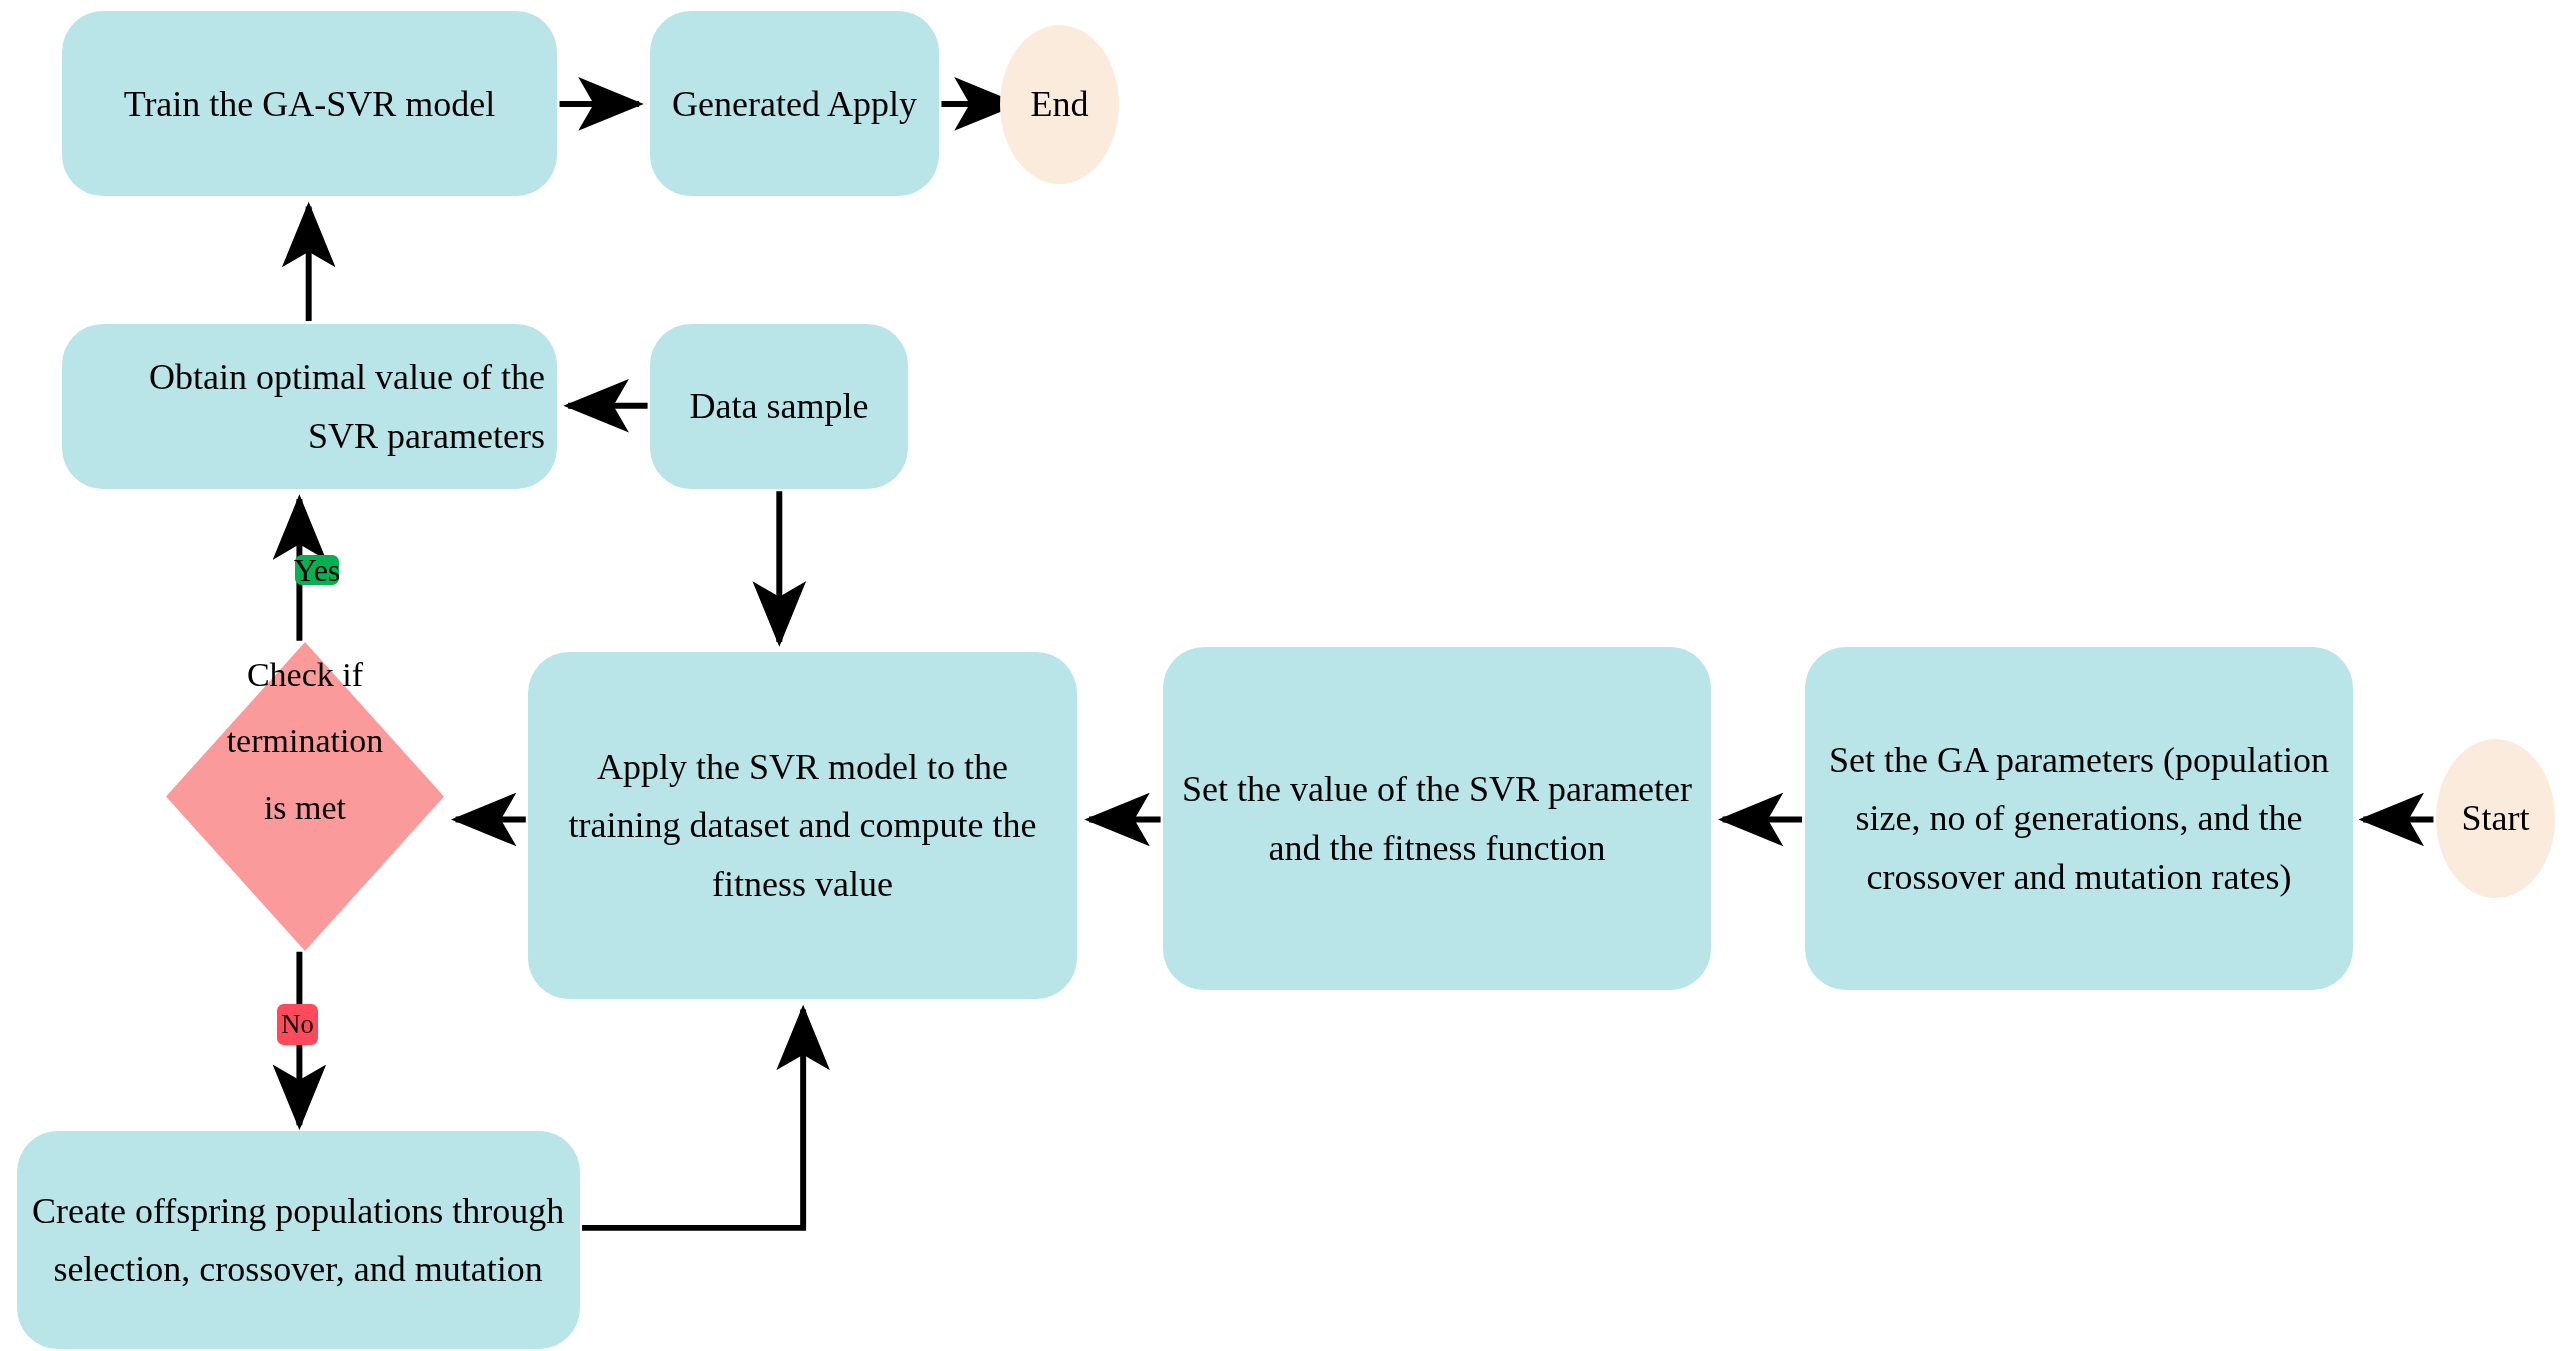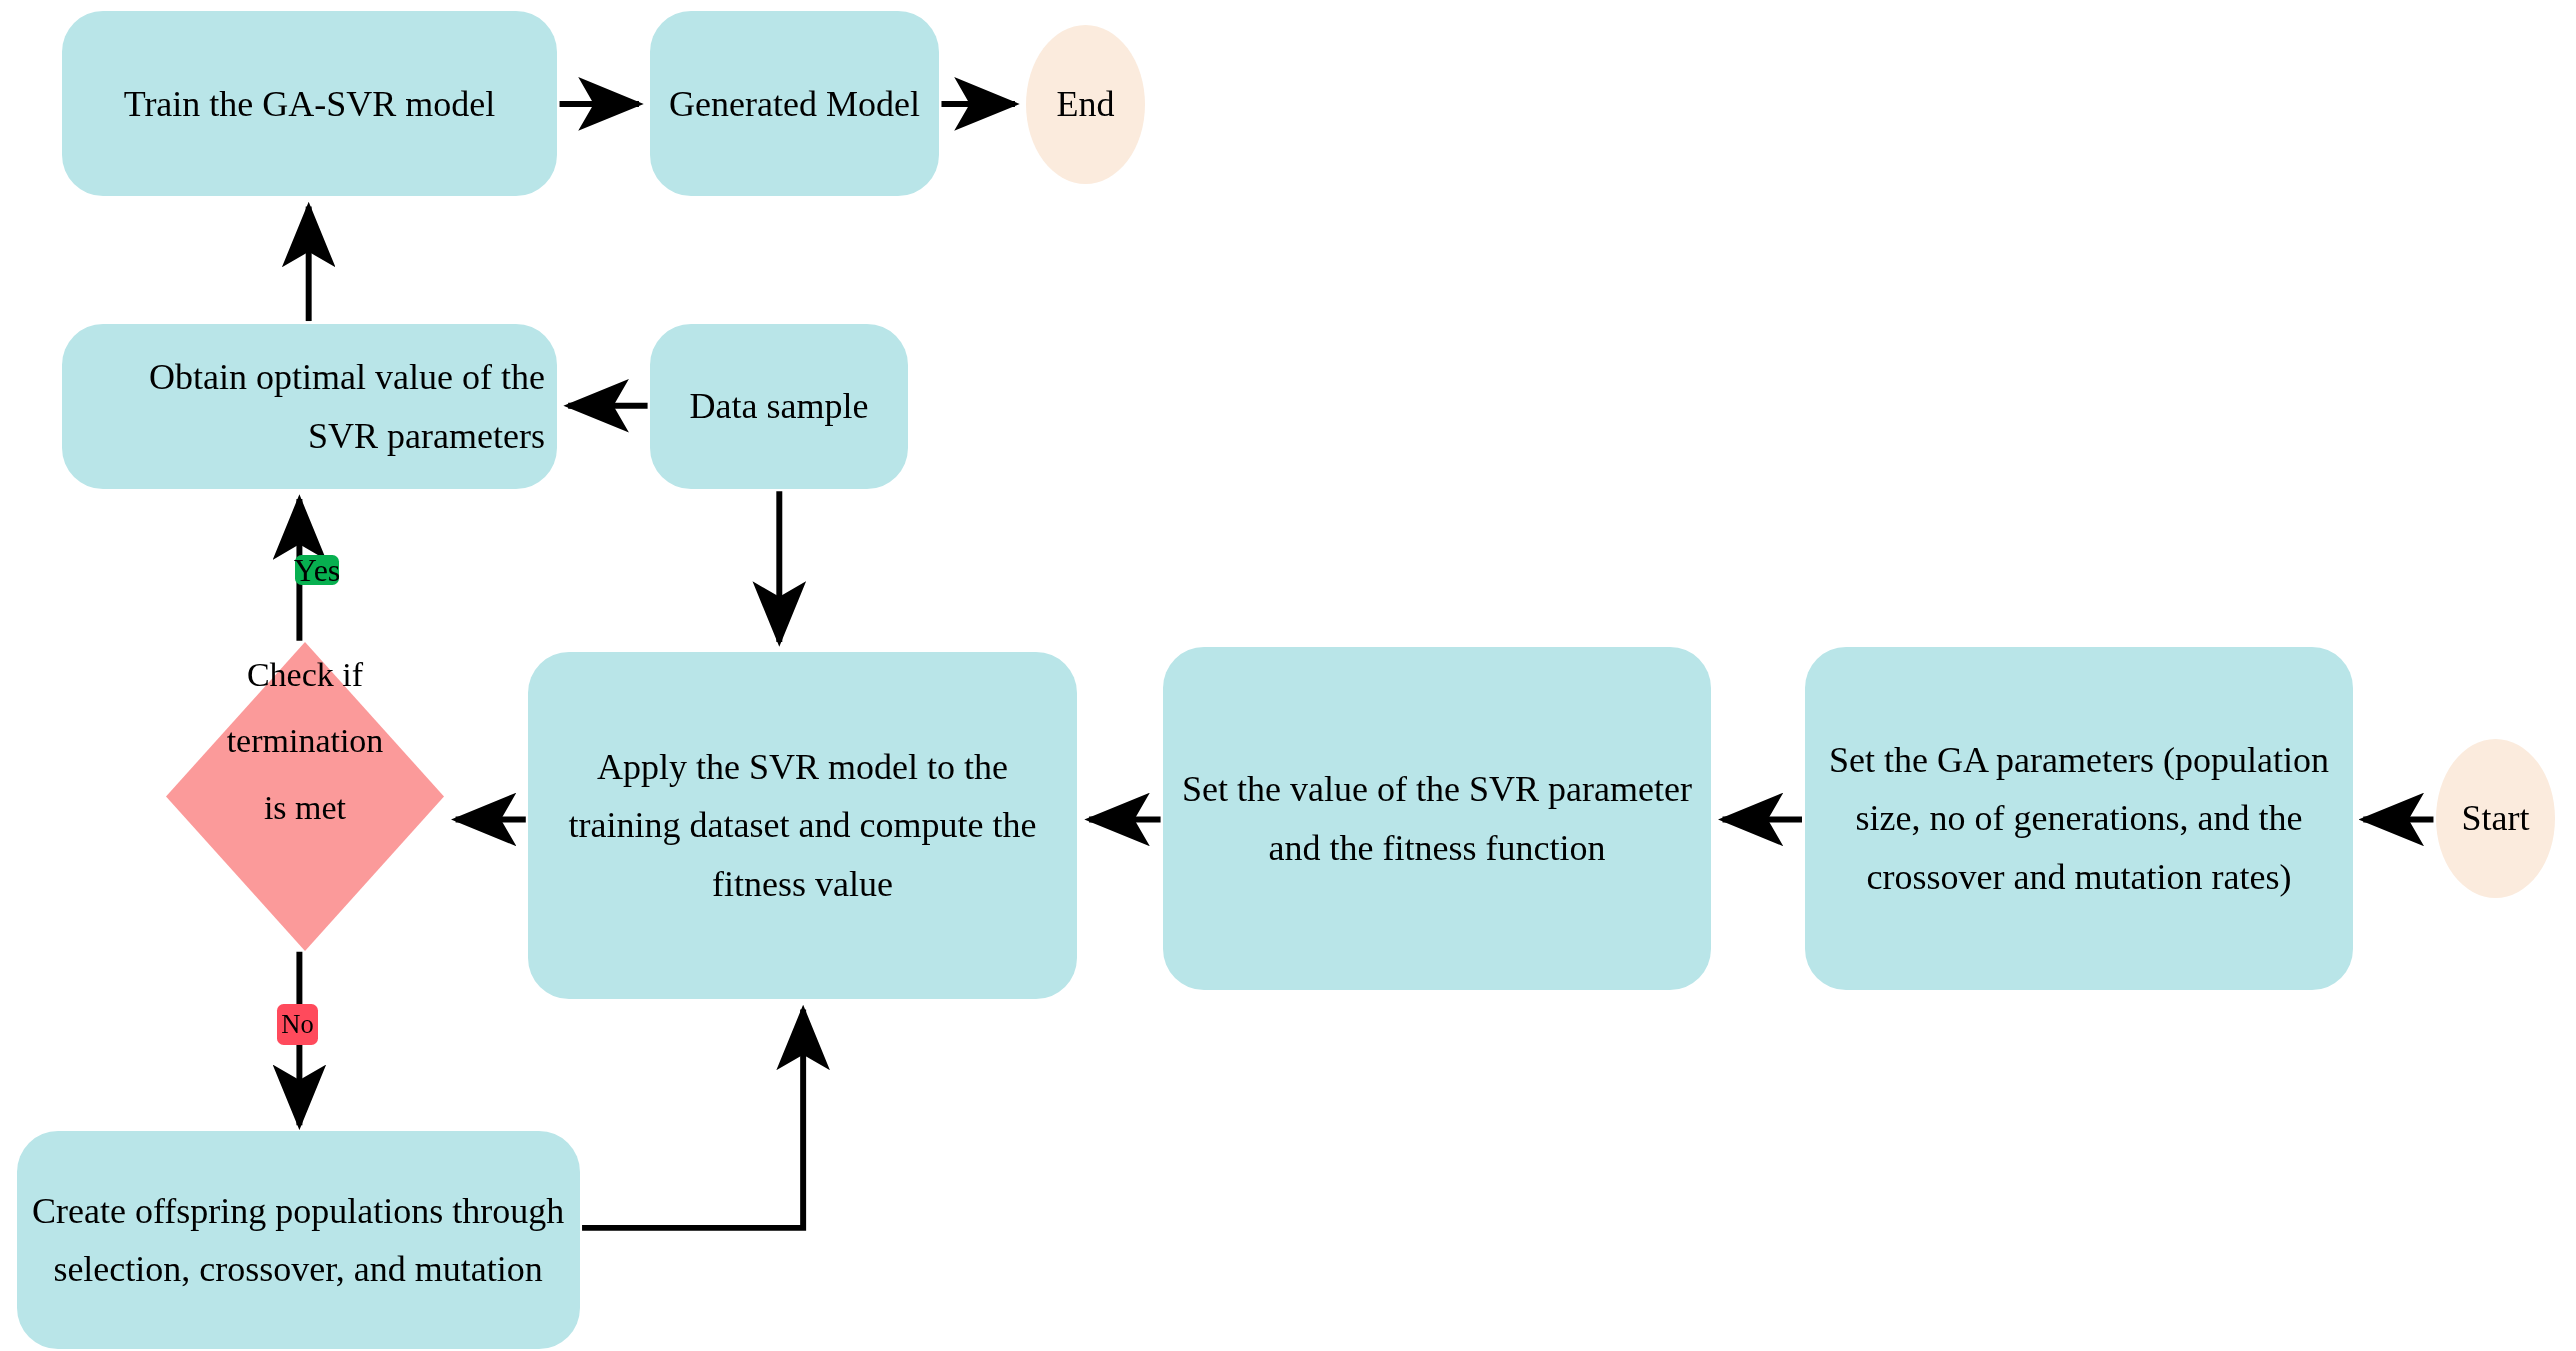--- a/index.html
+++ b/index.html
@@ -147,24 +147,24 @@
     <g>
       <path d="M 879 1855 L 1213 1855 L 1213 1525" fill="none" stroke="#000000" stroke-width="9" marker-end="url(#arrowhead)"></path>
     </g>
   </svg>
 
   <div class="node proc" style="left:62px; top:11.3px; width:495px; height:185px; font-size:36px;">
     <span class="label">Train the GA-SVR model</span>
   </div>
 
   <div class="node proc" style="left:650px; top:11.3px; width:289px; height:185px; font-size:36px;">
-    <span class="label">Generated Model</span>
-  </div>
-
-  <div class="node terminal" style="left:1026px; top:24.5px; width:119px; height:159px; font-size:36px;text-align:center;">
+    <span class="label">Generated Apply</span>
+  </div>
+
+  <div class="node terminal" style="left:1000px; top:24.5px; width:119px; height:159px; font-size:36px;text-align:center;">
     <span class="label">End</span>
   </div>
 
   <div class="node proc" style="left:62px; top:324px; width:495px; height:165px; font-size:36px;text-align:right;">
     <span class="label">Obtain optimal value of the
 SVR parameters</span>
   </div>
 
   <div class="node proc" style="left:650px; top:324px; width:258px; height:165px; font-size:36px;">
     <span class="label">Data sample</span>

